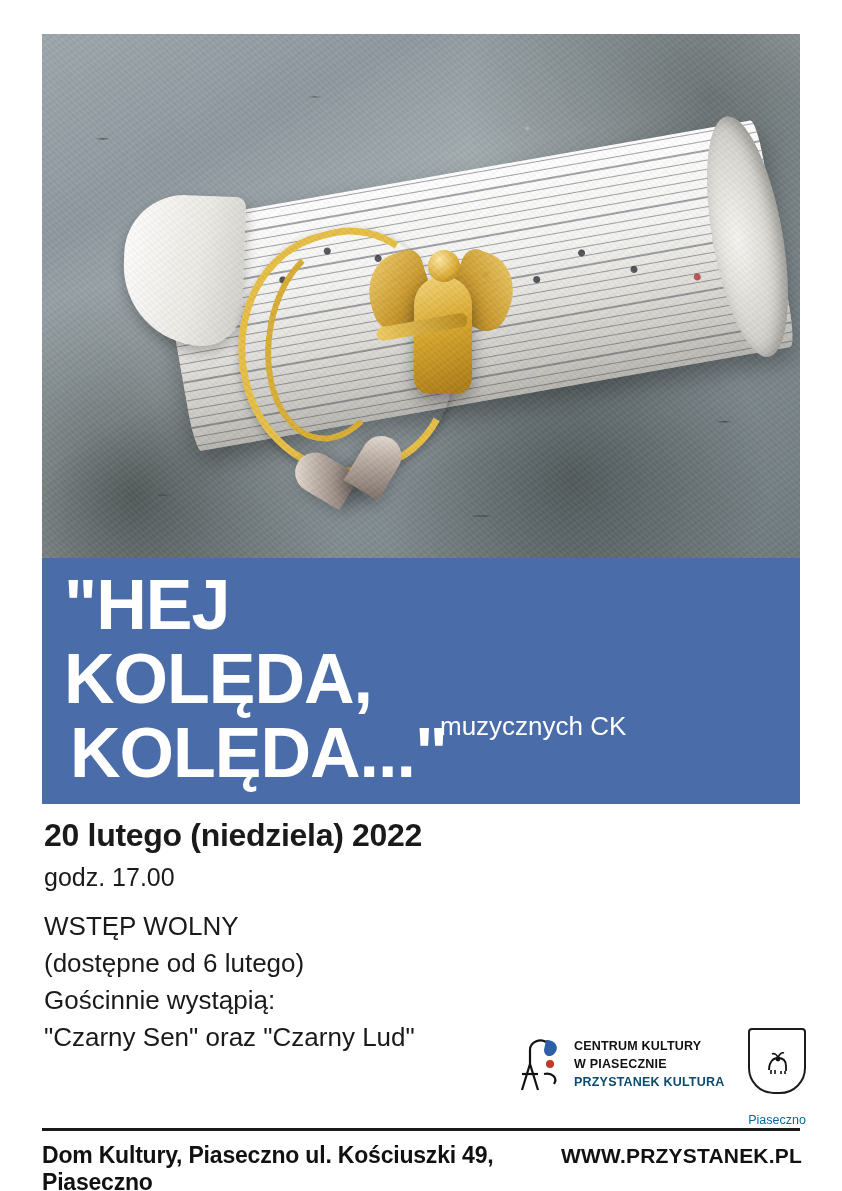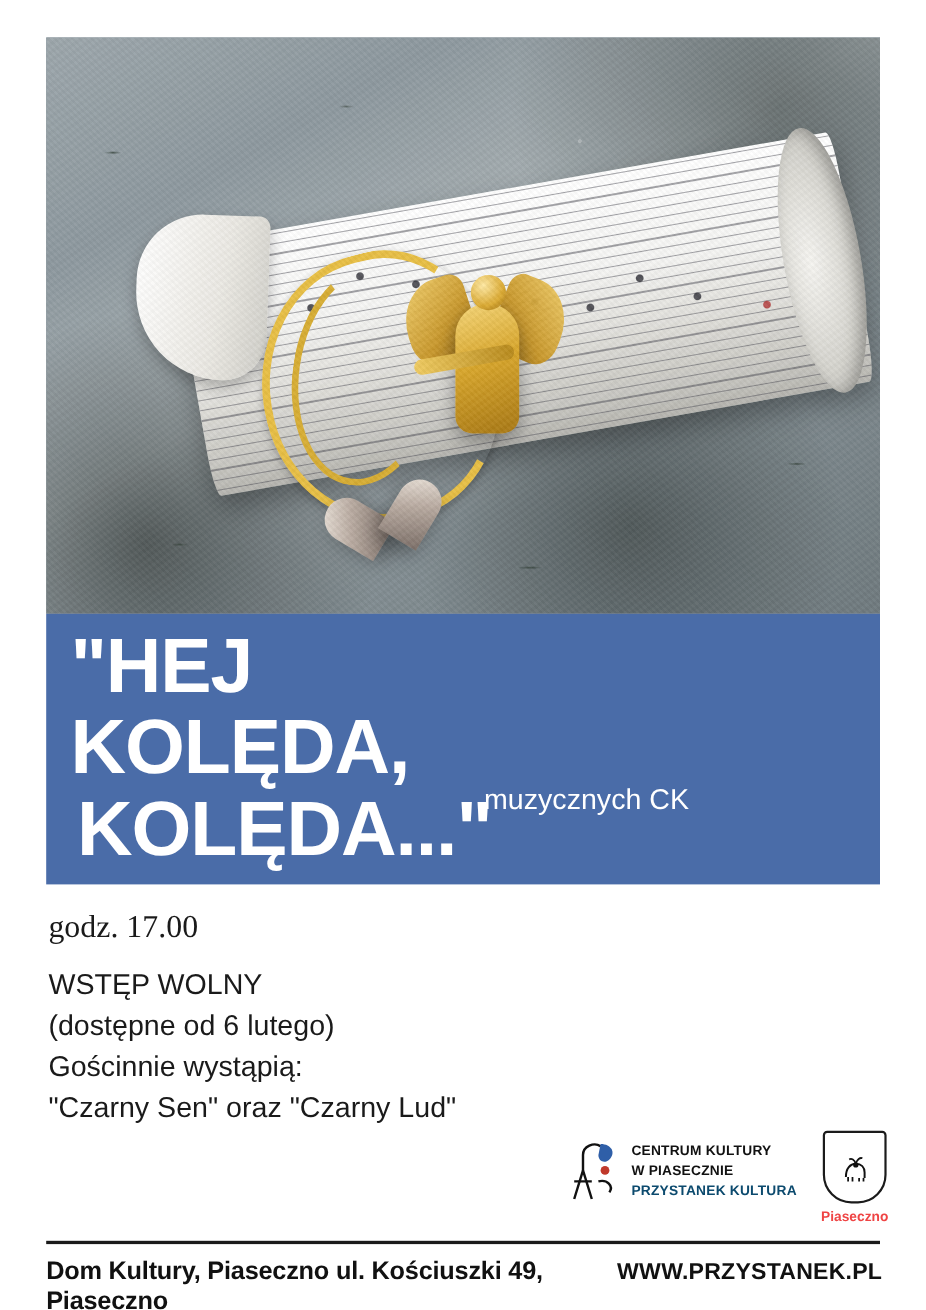--- a/index.html
+++ b/index.html
@@ -277,24 +277,23 @@
     width: 760px;
     color: #1a1a1a;
   }
   .info-date {
     font-size: 32px;
     font-weight: bold;
     line-height: 1.12;
     letter-spacing: -0.3px;
   }
   .info-time {
-    font-size: 29px;
+    font-size: 25px;
     line-height: 1.2;
     margin-top: 8px;
-    font-family: Liberation Serif, serif;
   }
   .info-lines {
     margin-top: 16px;
     font-size: 26px;
     line-height: 1.42;
   }
   .info-lines div { white-space: nowrap; }
 
   
   .logos {
@@ -344,23 +343,23 @@
   .crest-deer {
     position: absolute;
     left: 50%;
     top: 50%;
     transform: translate(-50%, -50%);
     width: 34px;
     height: 34px;
   }
   .logo-piaseczno-label {
     font-size: 12.5px;
-    font-weight: bold;
-    margin-top: 5px;
-    color: #ef4444;
+    font-weight: normal;
+    margin-top: 19px;
+    color: #0369a1;
   }
 
   
   .footer-rule {
     position: absolute;
     left: 42px;
     top: 1128px;
     width: 758px;
     height: 3px;
     background: #1a1a1a;
@@ -417,20 +416,21 @@
     <div class="title-main">
       <div>"HEJ KOLĘDA,</div>
       <div class="title-line2">KOLĘDA..."</div>
     </div>
     <div class="title-sub">
       <div>muzycznych CK</div>
     </div>
   </div>
 
   <div class="info">
+    <div class="info-date">20 lutego (niedziela) 2022</div>
     <div class="info-time">godz. 17.00</div>
     <div class="info-lines">
       <div>WSTĘP WOLNY</div>
       <div>(dostępne od 6 lutego)</div>
       <div>Gościnnie wystąpią:</div>
       <div>"Czarny Sen" oraz "Czarny Lud"</div>
     </div>
   </div>
 
   <div class="logos">

